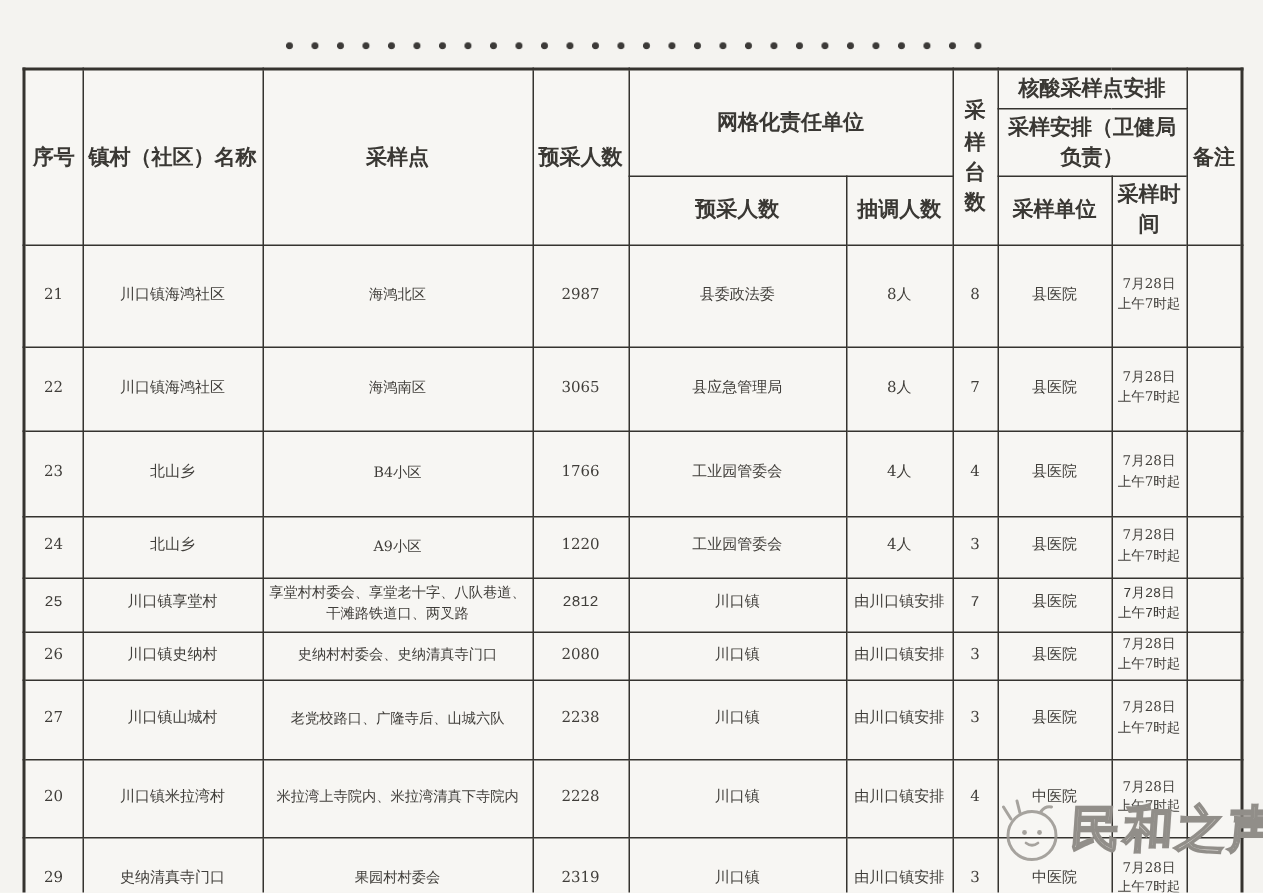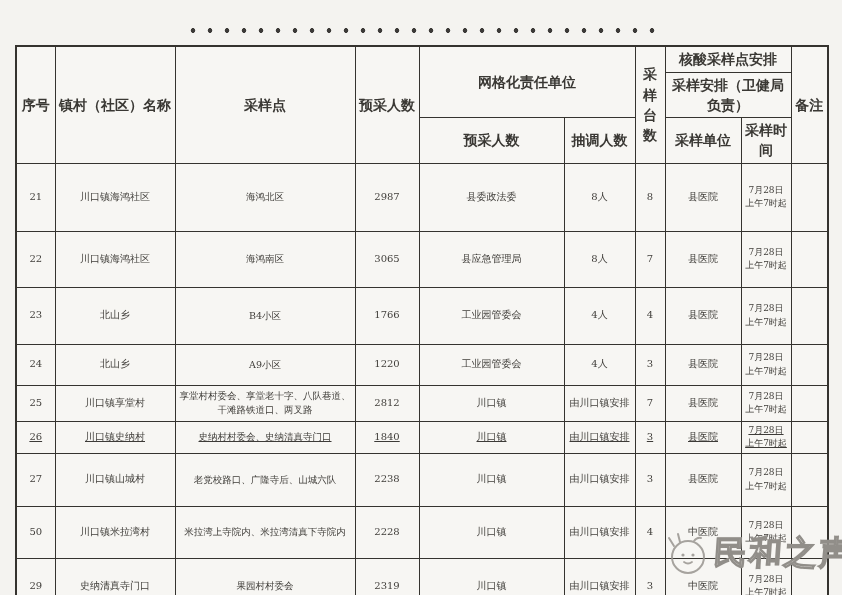--- a/index.html
+++ b/index.html
@@ -49,22 +49,22 @@
     font-size:10px;
     line-height:1.45;
     color:#403e3a;
   }
   td.point-cell{font-size:9.5px;line-height:1.5;}
   td.time-cell{font-size:9px;line-height:1.5;}
   tbody tr:nth-child(1){height:68px;}
   tbody tr:nth-child(2){height:56px;}
   tbody tr:nth-child(3){height:57px;margin-left:34px;}
   tbody tr:nth-child(4){height:41px;}
-  tbody tr:nth-child(5){height:36px;}
-  tbody tr:nth-child(6){height:31px;text-decoration:underline;}
+  tbody tr:nth-child(5){height:36px;font-family:Liberation Mono, monospace;}
+  tbody tr:nth-child(6){height:31px;}
   tbody tr:nth-child(7){height:53px;margin-left:20px;}
   tbody tr:nth-child(8){height:52px;}
   tbody tr:nth-child(9){height:57px;}
   .watermark{
     position:absolute;
     left:664px;top:528px;
     display:flex;
     align-items:center;
     z-index:5;
     pointer-events:none;
@@ -194,21 +194,21 @@
     <td class="time-cell">
       <div>7月28日</div>
       <div>上午7时起</div>
     </td>
     <td></td>
   </tr>
       <tr>
     <td>26</td>
     <td>川口镇史纳村</td>
     <td class="point-cell">史纳村村委会、史纳清真寺门口</td>
-    <td>1840</td>
+    <td>2080</td>
     <td>川口镇</td>
     <td>由川口镇安排</td>
     <td>3</td>
     <td>县医院</td>
     <td class="time-cell">
       <div>7月28日</div>
       <div>上午7时起</div>
     </td>
     <td></td>
   </tr>
@@ -221,21 +221,21 @@
     <td>由川口镇安排</td>
     <td>3</td>
     <td>县医院</td>
     <td class="time-cell">
       <div>7月28日</div>
       <div>上午7时起</div>
     </td>
     <td></td>
   </tr>
       <tr>
-    <td>50</td>
+    <td>20</td>
     <td>川口镇米拉湾村</td>
     <td class="point-cell">米拉湾上寺院内、米拉湾清真下寺院内</td>
     <td>2228</td>
     <td>川口镇</td>
     <td>由川口镇安排</td>
     <td>4</td>
     <td>中医院</td>
     <td class="time-cell">
       <div>7月28日</div>
       <div>上午7时起</div>

